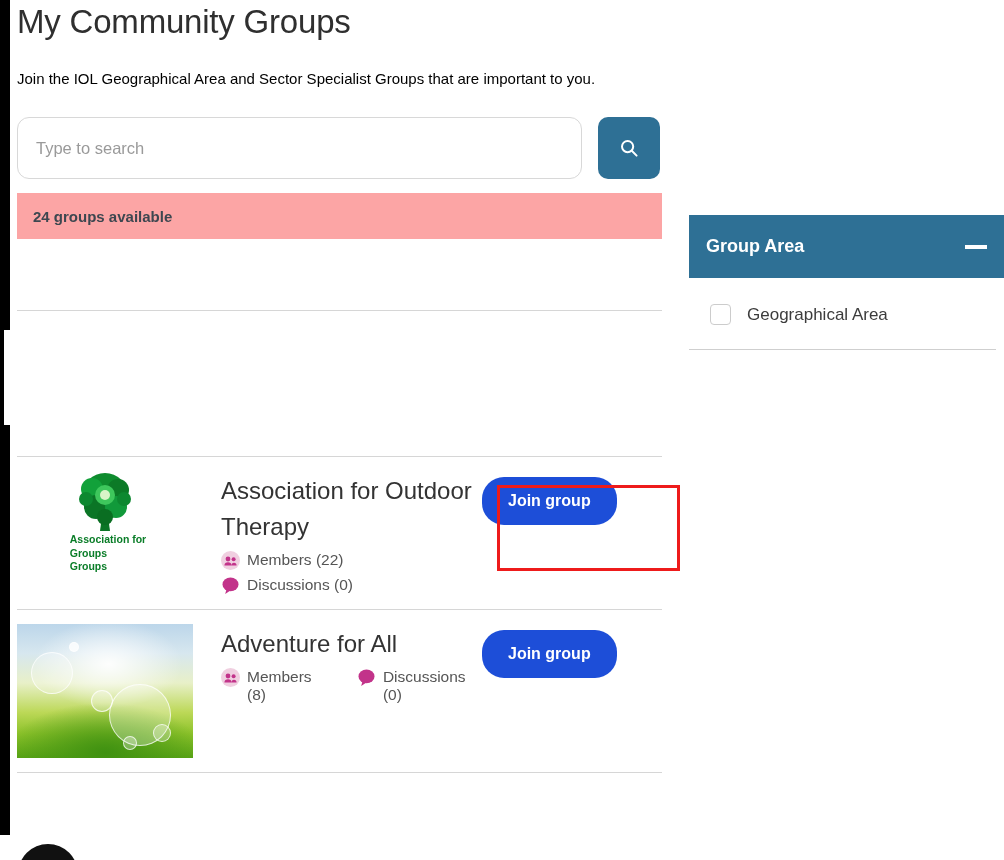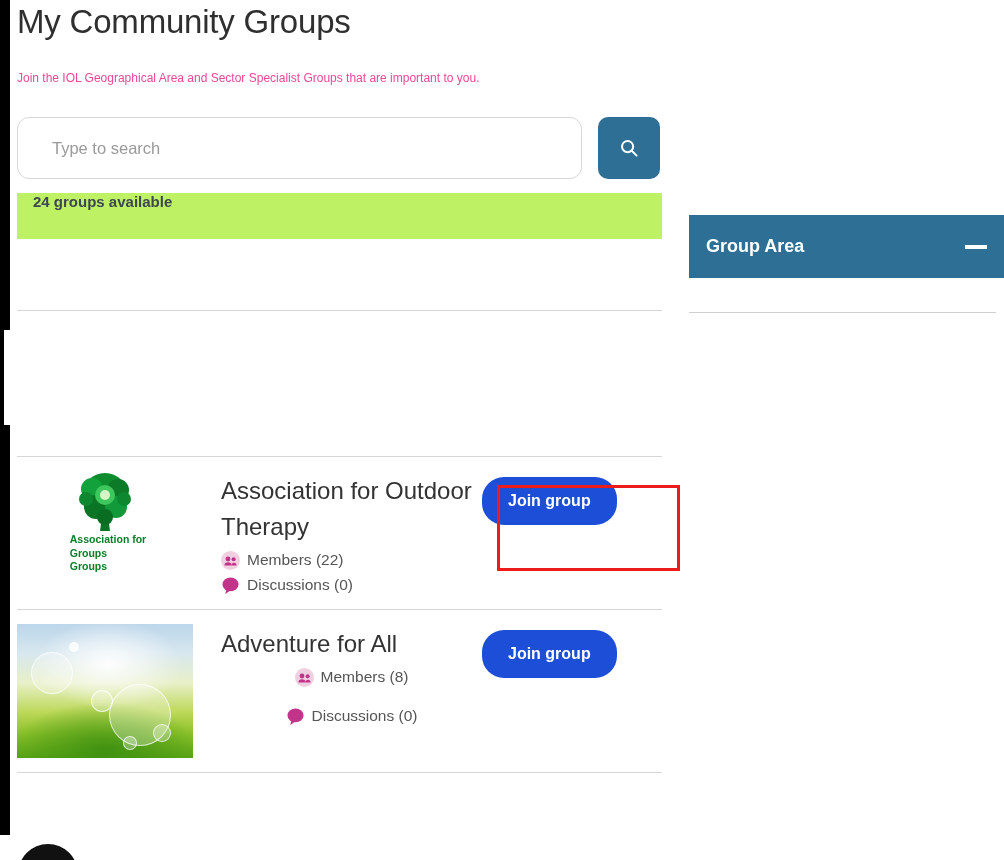--- a/index.html
+++ b/index.html
@@ -49,44 +49,44 @@
     padding: 0;
     font-size: 33px;
     font-weight: 400;
     line-height: 44px;
     color: #2f2f2f;
     letter-spacing: -0.2px;
   }
 
   .page-intro {
     margin: 22px 0 0 0;
-    font-size: 12px;
+    font-size: 15px;
     line-height: 25px;
-    color: #ec4899;
+    color: #000000;
     max-width: 640px;
   }
 
   
   .search-row {
     position: relative;
     margin-top: 26px;
     height: 62px;
   }
   .search-input {
     position: absolute;
     left: 0; top: 0;
     width: 565px;
     height: 62px;
     border: 1px solid #d8d8d8;
     border-radius: 12px;
     background: #ffffff;
     font-family: "Liberation Sans", sans-serif;
     font-size: 16.5px;
     color: #3c3c3c;
-    padding: 0 34px;
+    padding: 0 18px;
     outline: none;
   }
   .search-input::placeholder { color: #9a9a9a; }
 
   .search-button {
     position: absolute;
     left: 581px;
     top: 0;
     width: 62px;
     height: 62px;
@@ -98,22 +98,23 @@
     align-items: center;
     justify-content: center;
     padding: 0;
   }
   .search-button svg { display: block; }
 
   
   .count-bar {
     margin-top: 14px;
     height: 46px;
-    background: #bef264;
-    display: flex;
+    background: #fca5a5;
+    display: flex;
+    align-items: center;
     padding-left: 16px;
   }
   .count-bar-text {
     font-size: 15px;
     font-weight: bold;
     color: #3d4750;
   }
 
   
   .group-list { margin-top: 0; }
@@ -193,22 +194,22 @@
   }
   .group-name.one-line { max-width: 320px; }
 
   .group-meta {
     margin-top: 6px;
     display: flex;
     flex-direction: column;
     gap: 6px;
   }
   .group-meta.inline {
-    flex-direction: column;
-    gap: 20px;
+    flex-direction: row;
+    gap: 28px;
     align-items: center;
   }
   .meta-item {
     display: flex;
     align-items: flex-start;
     font-size: 15.5px;
     color: #555555;
   }
   .meta-label { margin-left: 7px; }
 
@@ -462,18 +463,22 @@
   </div>
 
   <div class="highlight-box"></div>
 
   <div class="filter-panel">
     <div class="filter-header">
       <span class="filter-title">Group Area</span>
       <span class="collapse-icon"></span>
     </div>
     <div class="filter-options">
+      <label class="filter-option">
+        <span class="filter-checkbox"></span>
+        <span class="filter-option-label">Geographical Area</span>
+      </label>
     </div>
   </div>
 
   <div class="chat-widget"></div>
 
 </div>
 
 </body></html>

